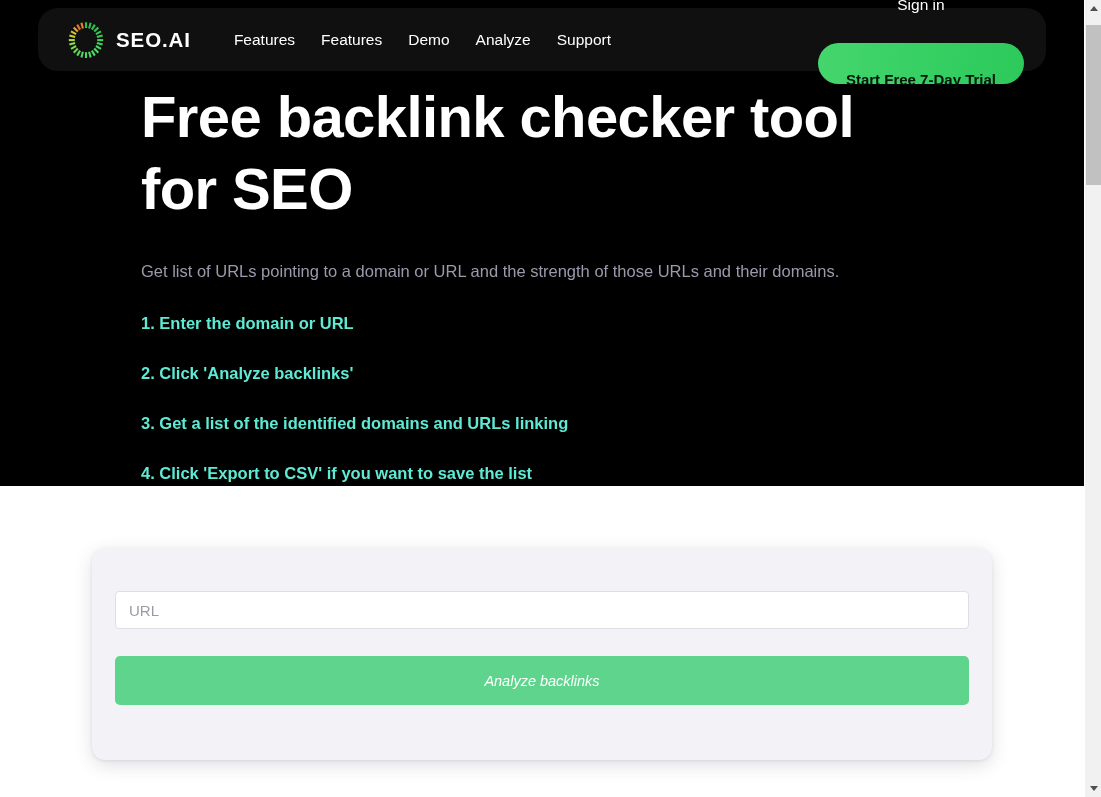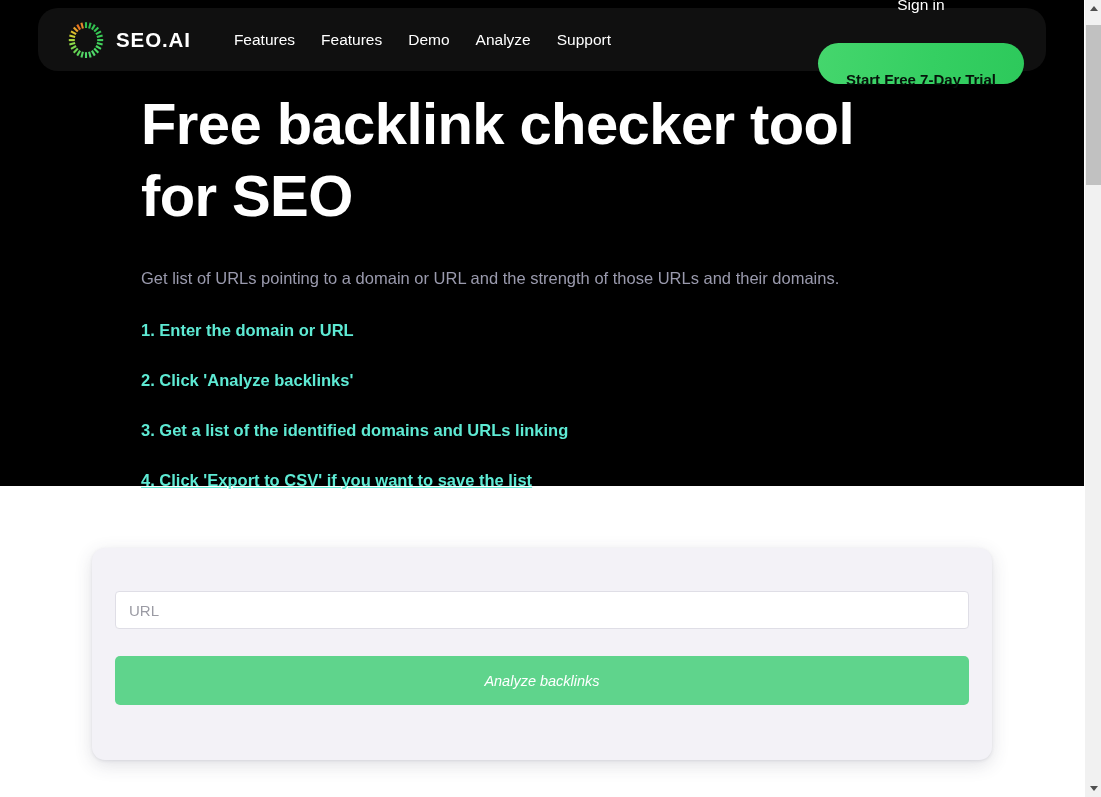--- a/index.html
+++ b/index.html
@@ -119,21 +119,21 @@
     line-height: 41px;
     white-space: nowrap;
     cursor: pointer;
     font-family: "Liberation Sans", sans-serif;
   }
 
   
   .hero-copy {
     position: absolute;
     left: 141px;
-    top: 88px;
+    top: 81px;
     width: 880px;
   }
 
   .hero-title {
     color: #ffffff;
     font-size: 58px;
     line-height: 72px;
     font-weight: 700;
     letter-spacing: -0.6px;
     margin: 0;
@@ -153,21 +153,21 @@
   }
 
   .step {
     color: #5eead4;
     font-size: 16.5px;
     font-weight: 700;
     line-height: 22px;
     margin-bottom: 28px;
     white-space: nowrap;
   }
-  .step:last-child { margin-bottom: 12px; text-decoration: underline; }
+  .step:last-child { margin-bottom: 12px; }
 
   
   .tool-card {
     position: absolute;
     left: 92px;
     top: 548px;
     width: 900px;
     height: 212px;
     background: #f3f2f7;
     border-radius: 13px;

